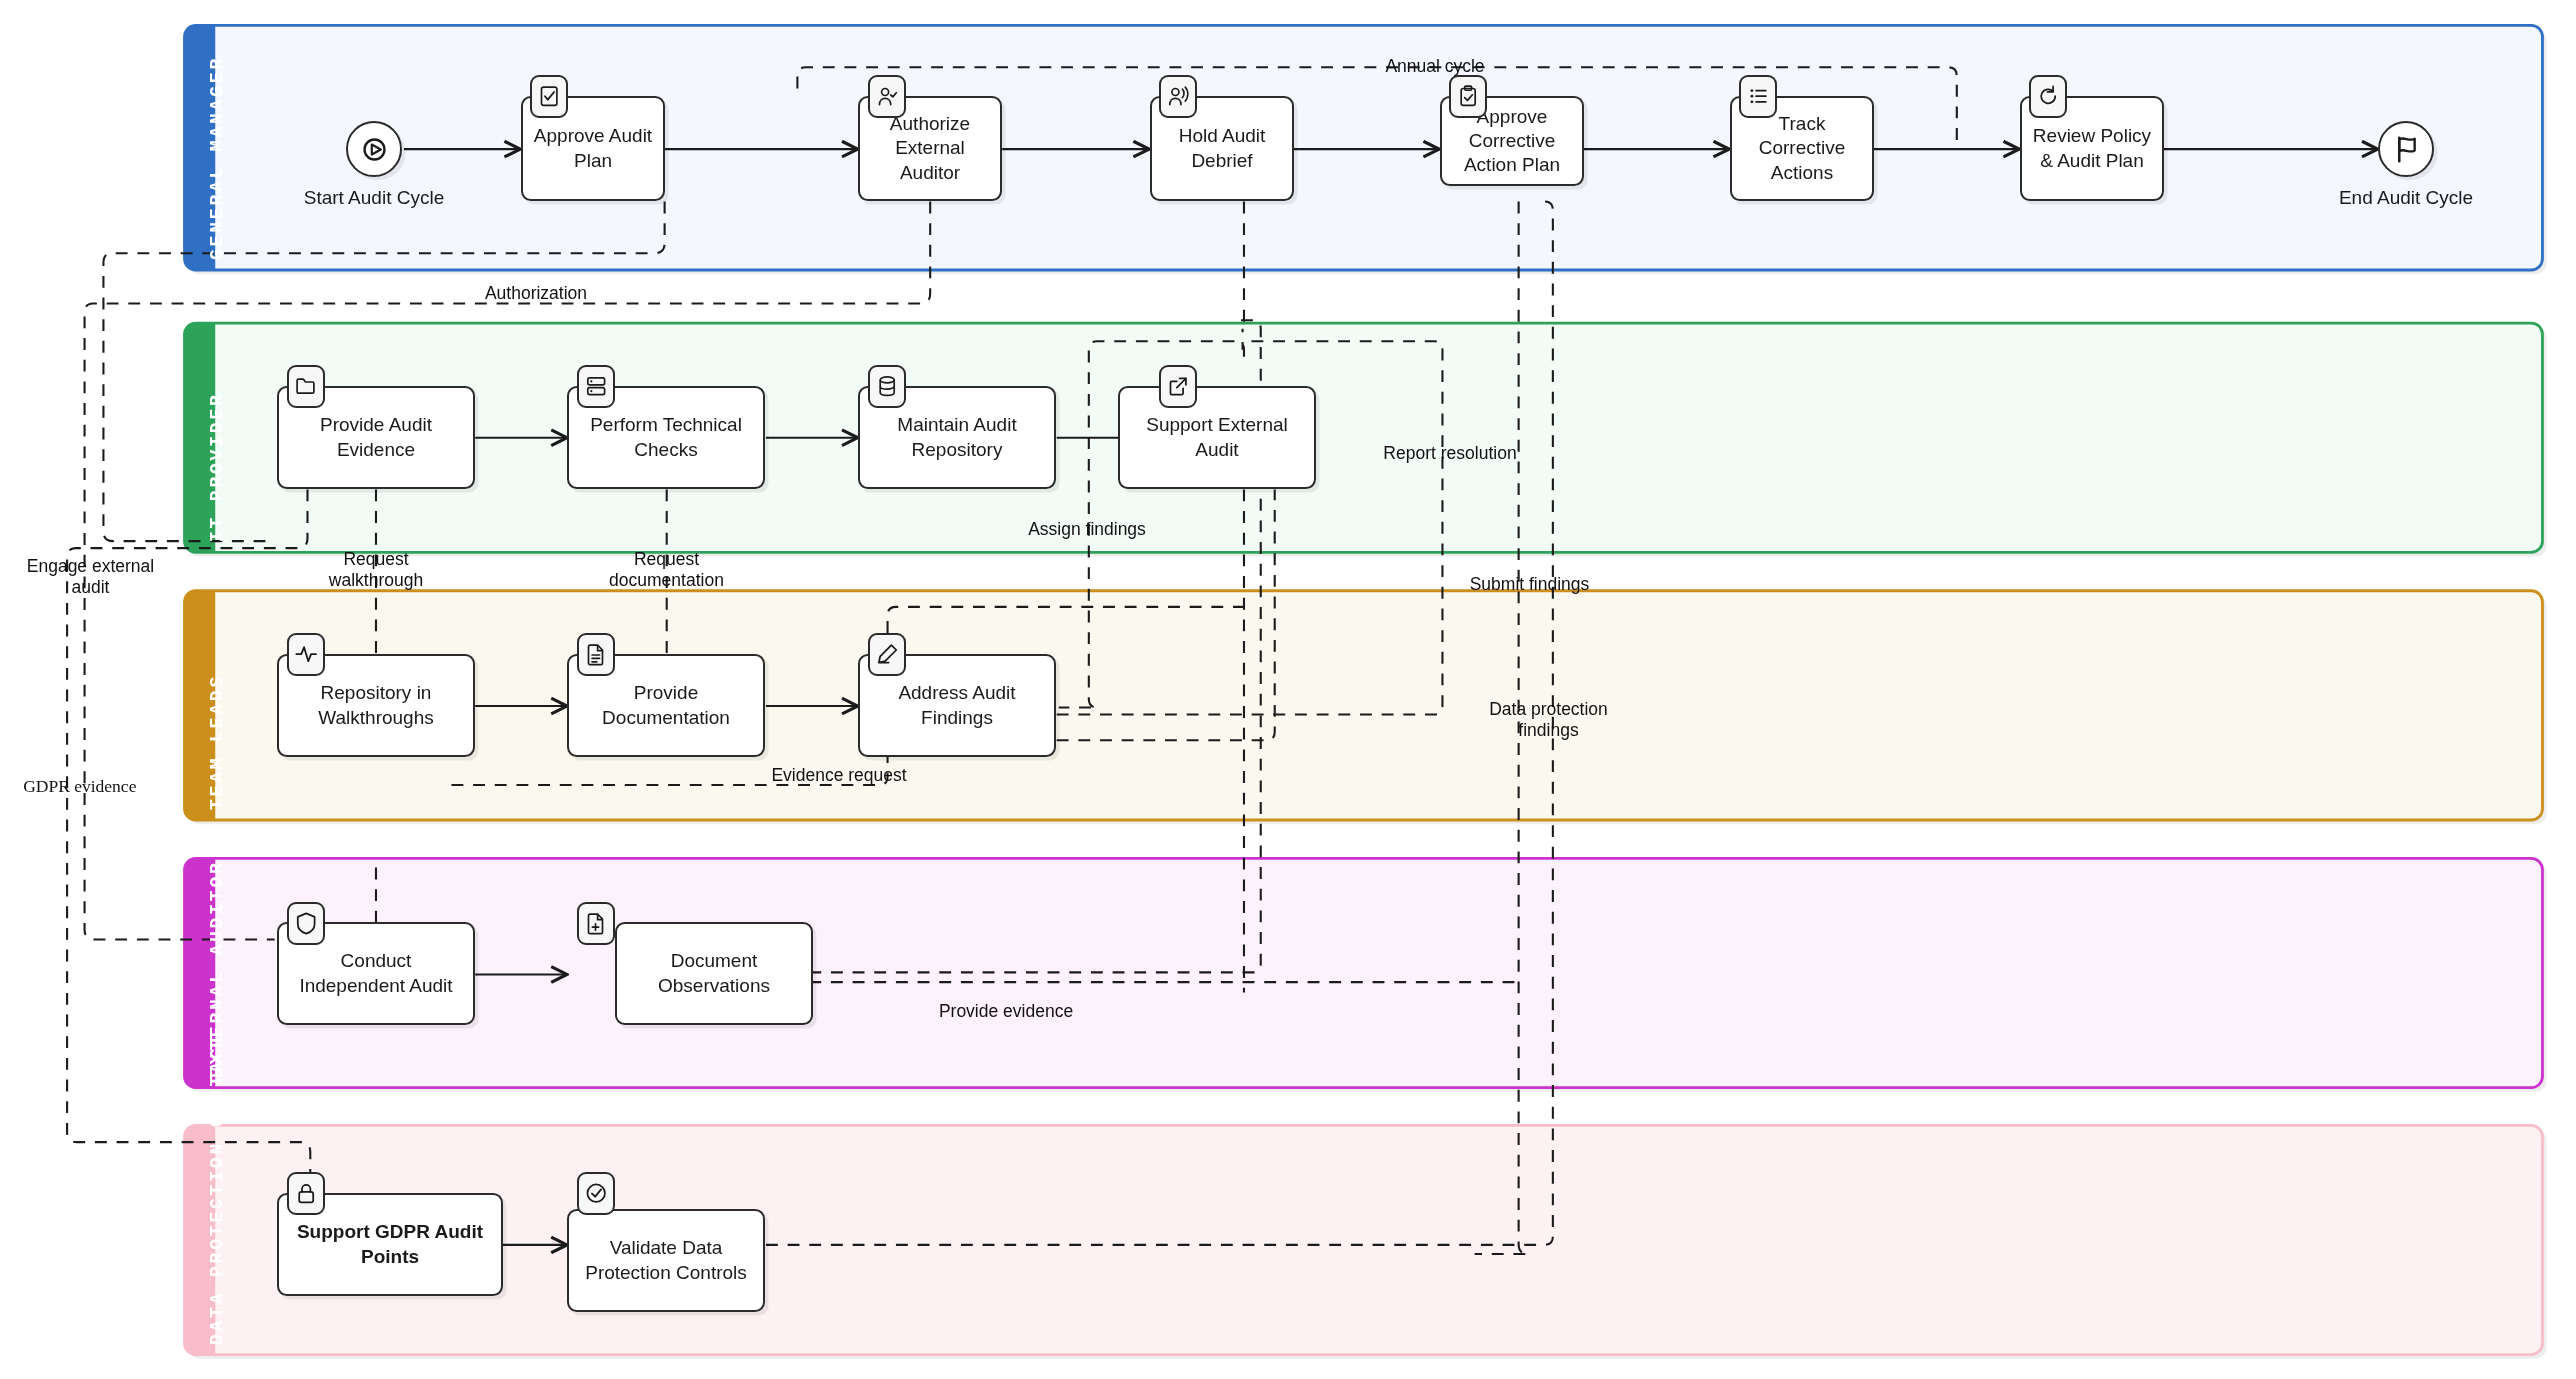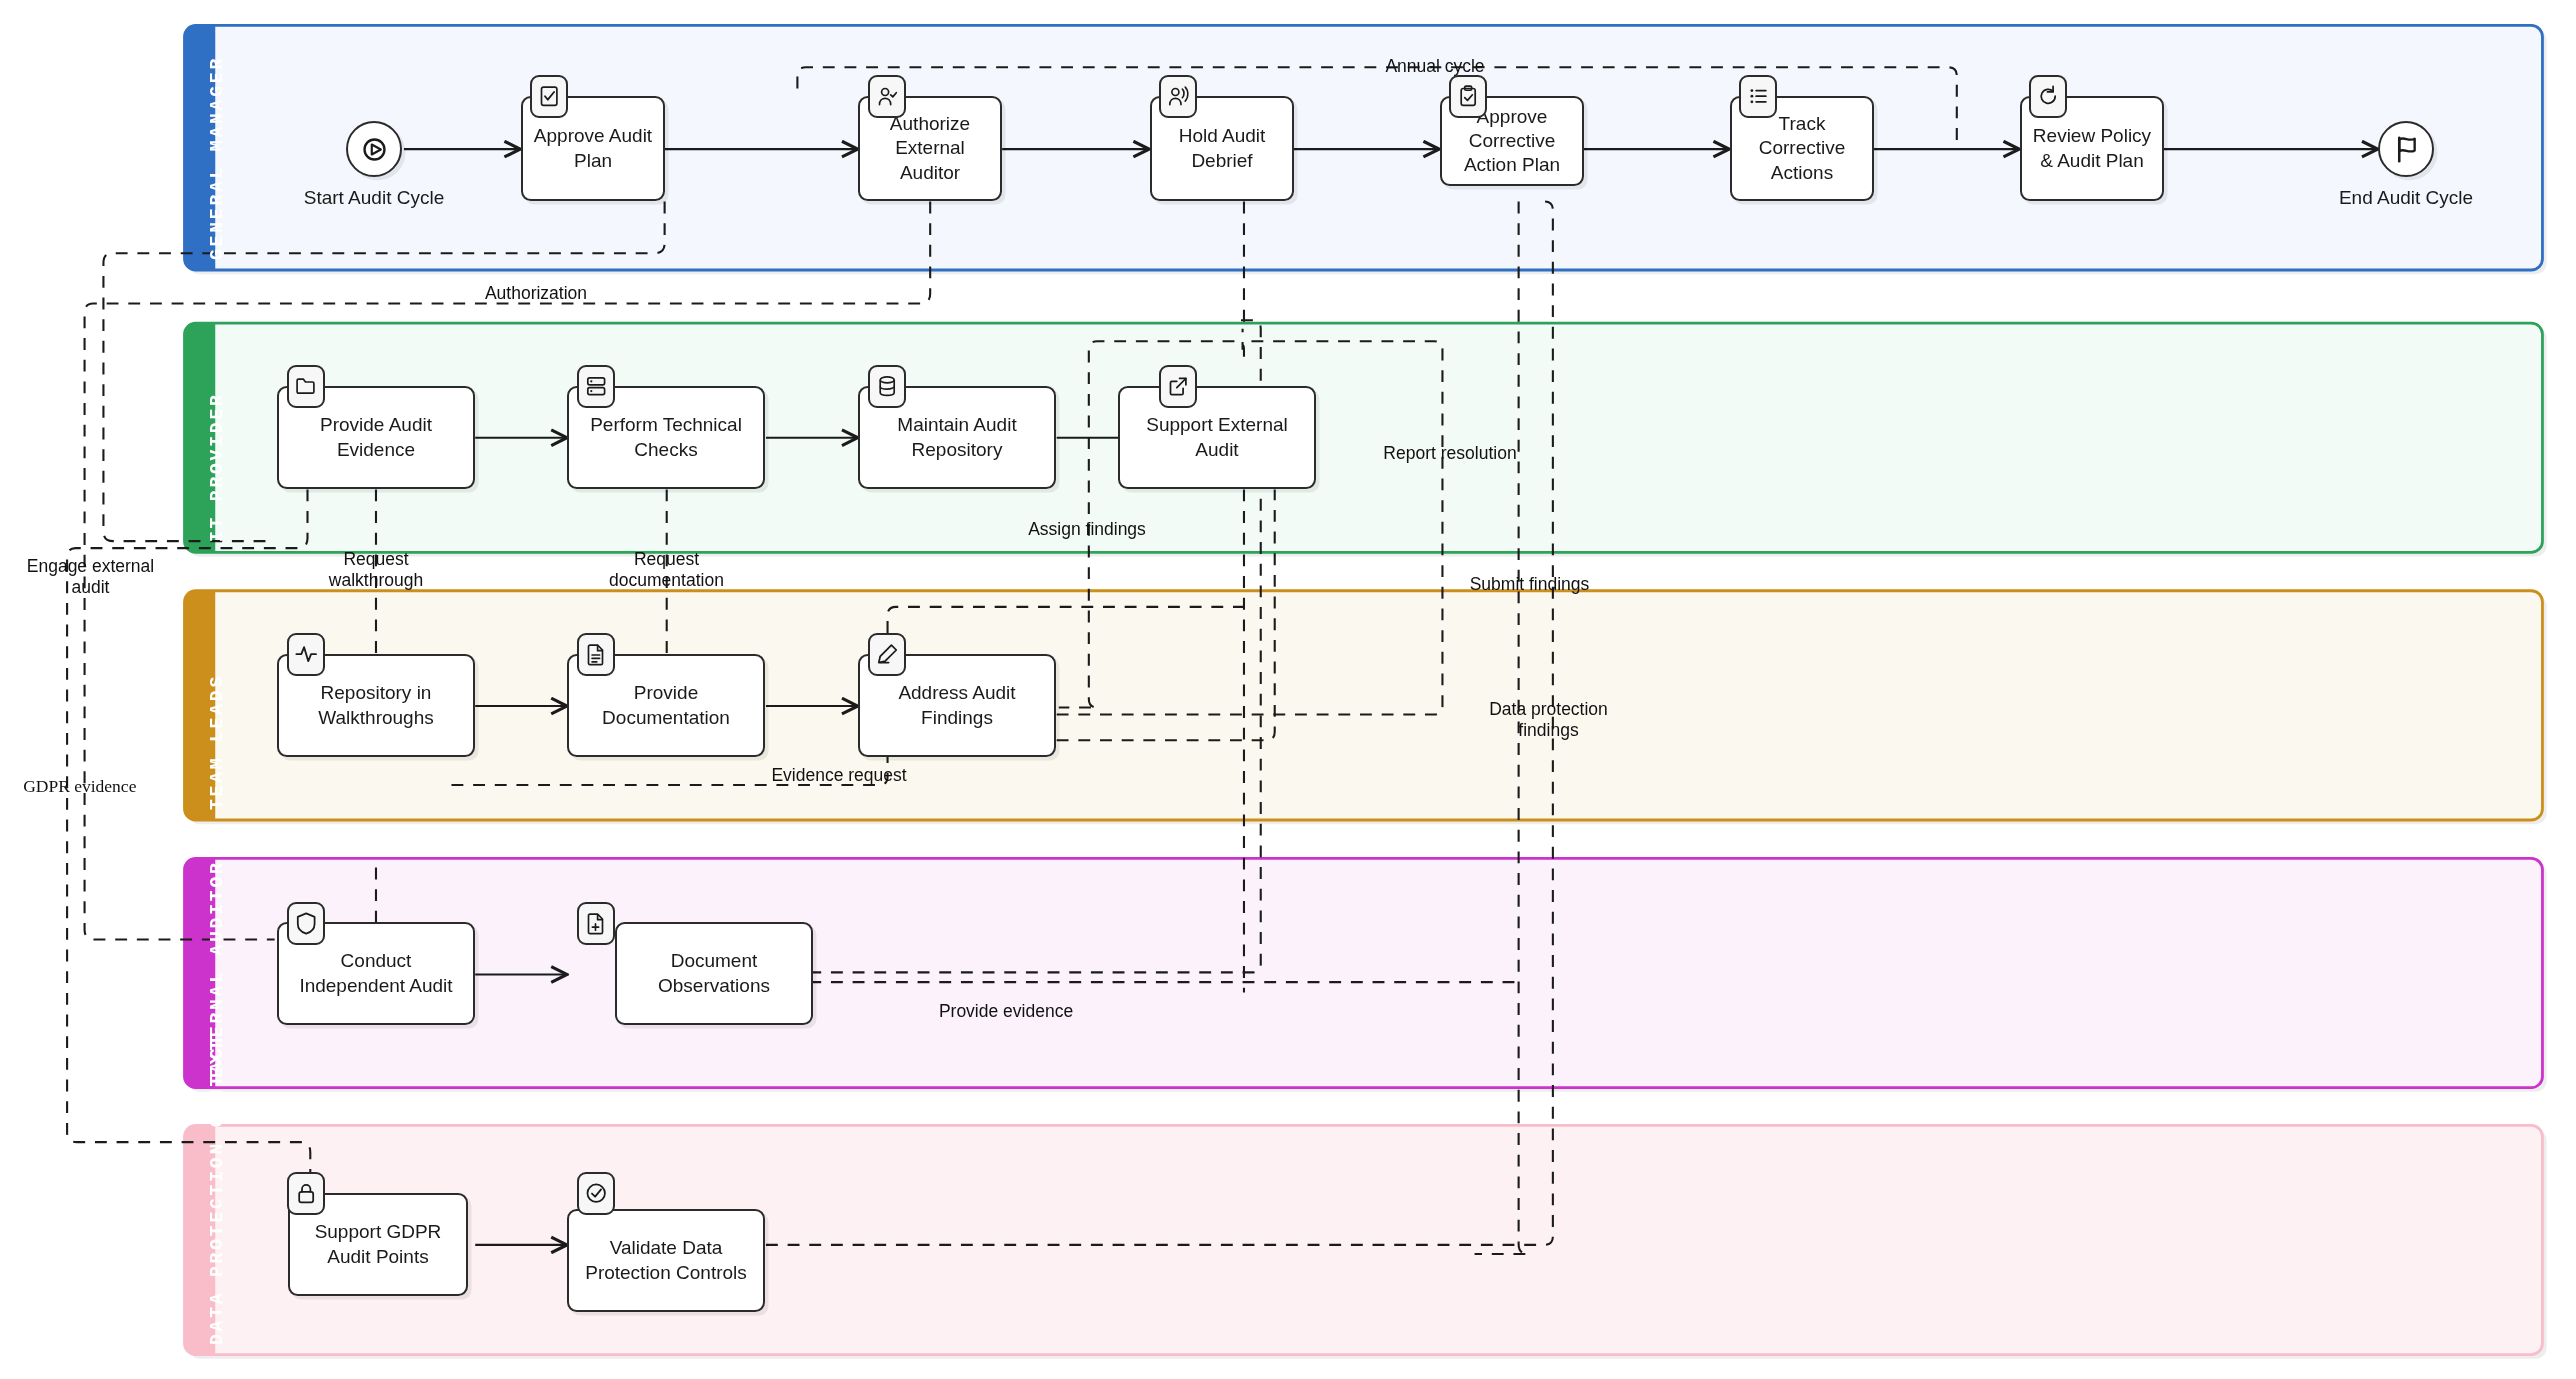--- a/index.html
+++ b/index.html
@@ -333,21 +333,21 @@
       <div class="task" style="left: 567px; top: 922px; width: 198px; height: 103px; margin-left: 48px;">
         <span class="task-label">Document Observations</span>
       </div>
       <div class="task-icon" style="left: 577px; top: 902px;">
         <svg viewBox="0 0 32 32">
           <path d="M7 3 h11 l7 7 v19 a2 2 0 0 1 -2 2 H7 a2 2 0 0 1 -2-2 V5 a2 2 0 0 1 2-2 Z" fill="none" stroke="#1b1b1b" stroke-width="2.4" stroke-linejoin="round"></path>
           <path d="M18 3 v8 h7" fill="none" stroke="#1b1b1b" stroke-width="2.4" stroke-linejoin="round"></path>
           <path d="M15 17 v9 M10.5 21.5 H19.5" stroke="#1b1b1b" stroke-width="2.4" stroke-linecap="round"></path>
         </svg>
       </div>
-      <div class="task" style="left: 288px; top: 1193px; width: 180px; height: 103px;">
+      <div class="task" style="left: 277px; top: 1193px; width: 226px; height: 103px; font-weight: bold;">
         <span class="task-label">Support GDPR Audit Points</span>
       </div>
       <div class="task-icon" style="left: 287px; top: 1172px;">
         <svg viewBox="0 0 32 32">
           <rect x="6" y="14" width="20" height="15" rx="3" fill="none" stroke="#1b1b1b" stroke-width="2.5"></rect>
           <path d="M10 14 V10 a6 6 0 0 1 12 0 v4" fill="none" stroke="#1b1b1b" stroke-width="2.5" stroke-linecap="round"></path>
         </svg>
       </div>
       <div class="task" style="left: 567px; top: 1193px; width: 198px; height: 103px; margin-top: 16px;">
         <span class="task-label">Validate Data Protection Controls</span>

